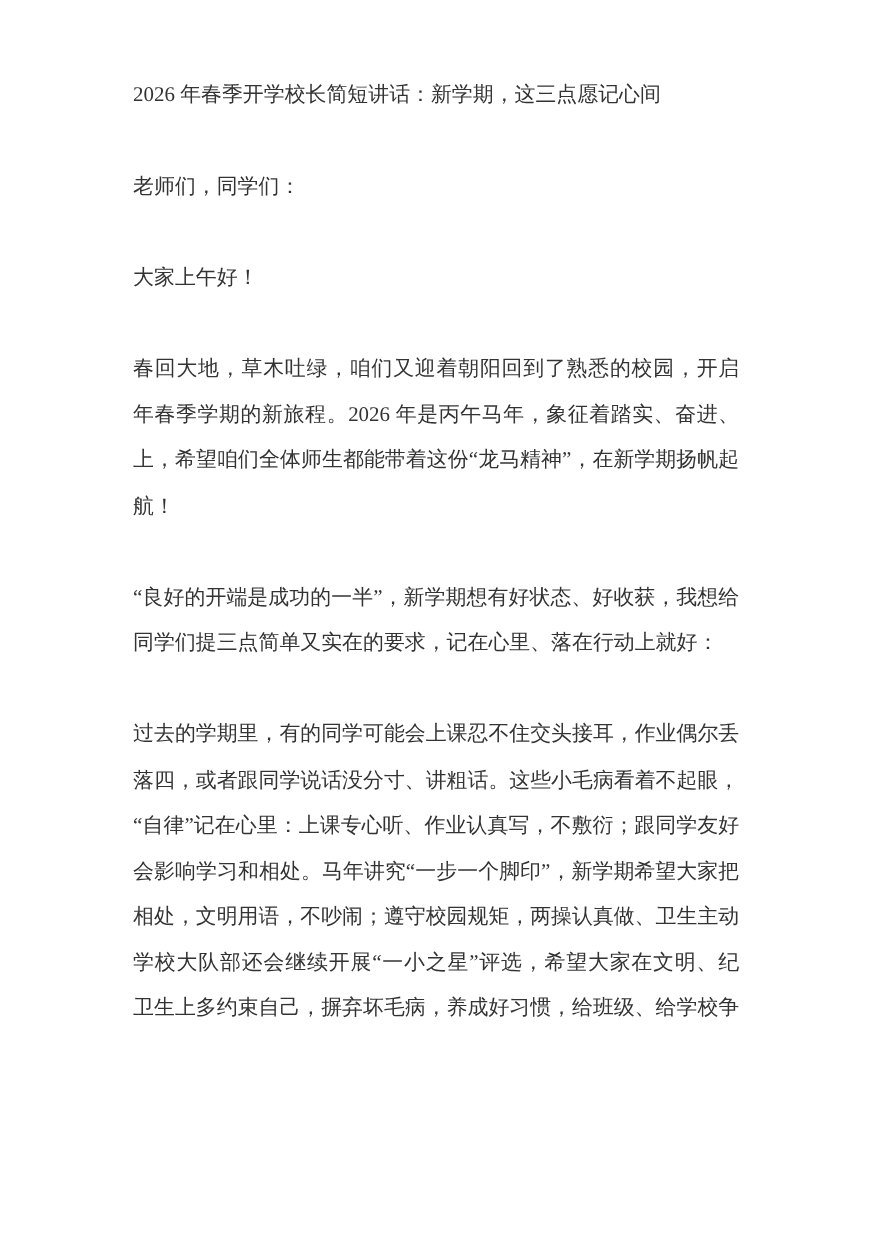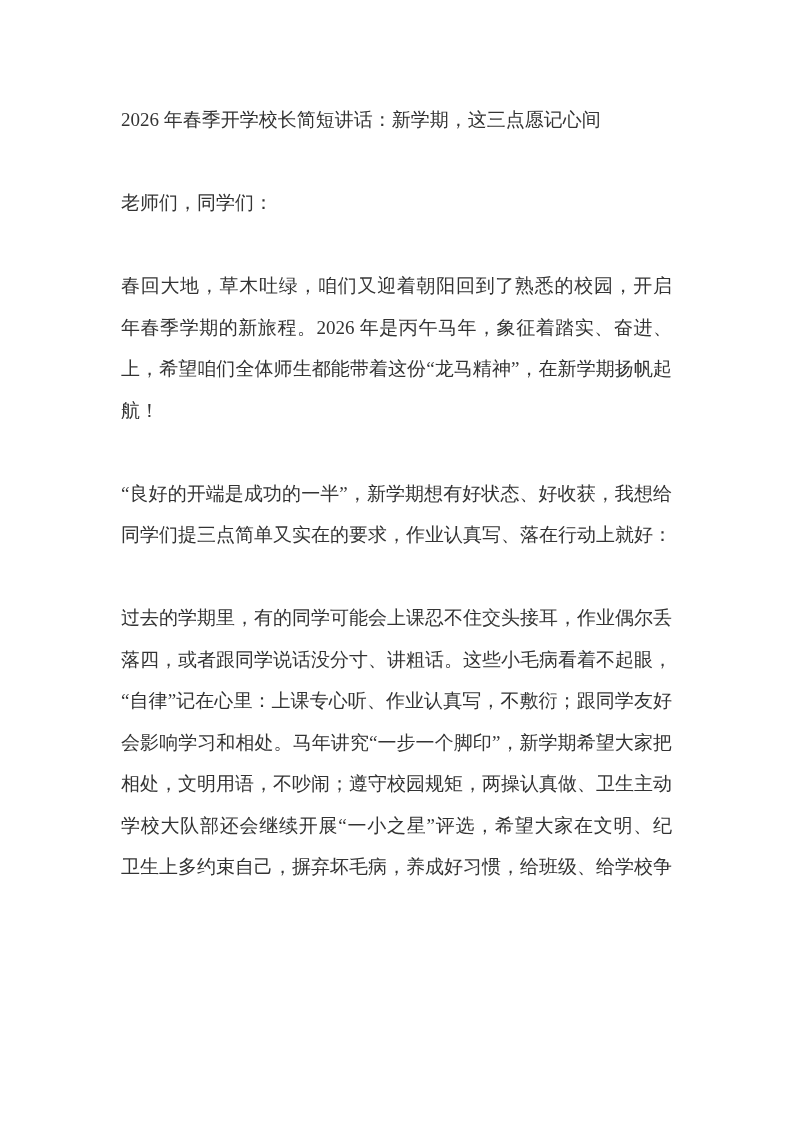--- a/index.html
+++ b/index.html
@@ -9,21 +9,21 @@
   }
   body {
     width: 793px;
     height: 1122px;
     overflow: hidden;
   }
   .page {
     box-sizing: border-box;
     width: 793px;
     height: 1122px;
-    padding: 99px 121px 0 121px;
+    padding: 66px 121px 0 121px;
     background: #ffffff;
     font-family: "Liberation Serif", "DejaVu Serif", serif;
     color: #333333;
   }
   .block {
     margin: 0 0 41.5px 0;
   }
   .block.tight {
     margin-bottom: 0;
   }
@@ -45,31 +45,34 @@
 <div class="page">
 
   <section class="block">
     <div class="line last">2026 年春季开学校长简短讲话：新学期，这三点愿记心间</div>
   </section>
 
   <section class="block">
     <div class="line last">老师们，同学们：</div>
   </section>
 
+  <section class="block">
+    <div class="line last">大家上午好！</div>
+  </section>
 
   <section class="block">
     <div class="line">春回大地，草木吐绿，咱们又迎着朝阳回到了熟悉的校园，开启 2026</div>
     <div class="line">年春季学期的新旅程。2026 年是丙午马年，象征着踏实、奋进、向</div>
     <div class="line">上，希望咱们全体师生都能带着这份“龙马精神”，在新学期扬帆起</div>
     <div class="line last">航！</div>
   </section>
 
   <section class="block">
     <div class="line">“良好的开端是成功的一半”，新学期想有好状态、好收获，我想给</div>
-    <div class="line last">同学们提三点简单又实在的要求，作业认真写、落在行动上就好：</div>
+    <div class="line last">同学们提三点简单又实在的要求，记在心里、落在行动上就好：</div>
   </section>
 
 
   <section class="block">
     <div class="line">过去的学期里，有的同学可能会上课忍不住交头接耳，作业偶尔丢三</div>
     <div class="line">落四，或者跟同学说话没分寸、讲粗话。这些小毛病看着不起眼，却</div>
     <div class="line">“自律”记在心里：上课专心听、作业认真写，不敷衍；跟同学友好</div>
     <div class="line">会影响学习和相处。马年讲究“一步一个脚印”，新学期希望大家把</div>
     <div class="line">相处，文明用语，不吵闹；遵守校园规矩，两操认真做、卫生主动搞。</div>
     <div class="line">学校大队部还会继续开展“一小之星”评选，希望大家在文明、纪律、</div>

